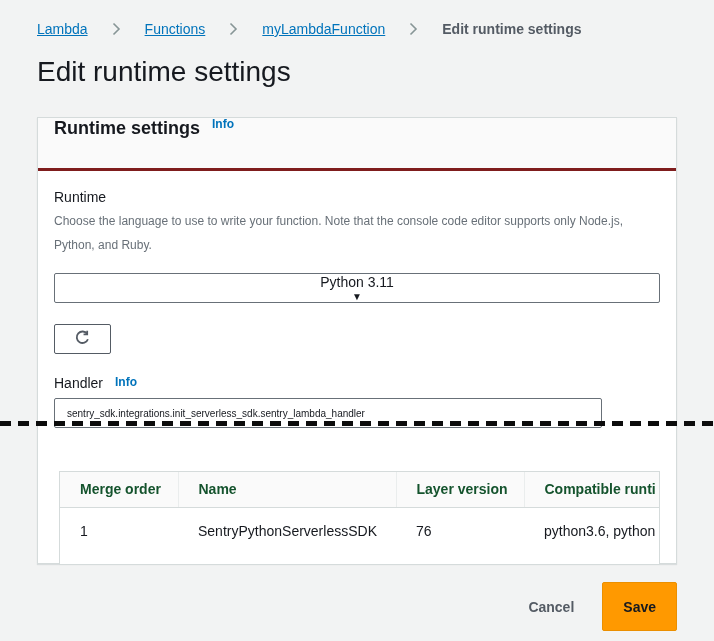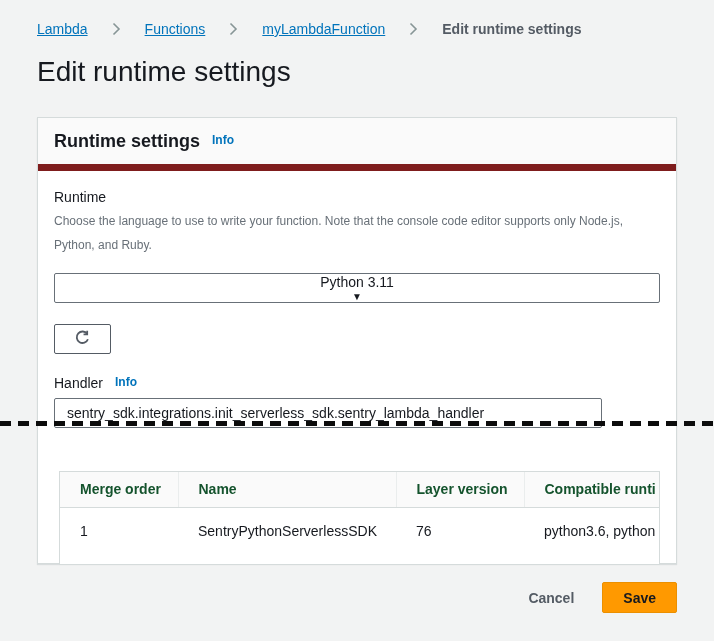--- a/index.html
+++ b/index.html
@@ -30,24 +30,24 @@
 
   
   .card {
     position:absolute; top:117px; left:37px;
     width:640px; height:447px;
     background:#ffffff;
     border:1px solid #d5dbdb;
     box-shadow:0 1px 1px rgba(0,28,36,.1);
   }
   .card-header {
-    height:53px; display:flex; align-items:center;
+    height:53px; display:flex; 
     padding:0 16px;
     background:#fafafa;
-    border-bottom:7px solid #7f1d1d;
+    border-bottom:3px solid #7f1d1d;
   }
   .card-title { font-size:18px; font-weight:700; color:#16191f; }
   .info-link {
     font-size:12px; font-weight:700; color:#0073bb;
     margin-left:12px; cursor:pointer; position:relative; top:-1px;
   }
   .card-body { padding:17px 16px 0 16px; }
 
   .field-label { font-size:14px; line-height:18px; color:#16191f; }
   .field-desc {
@@ -70,21 +70,21 @@
     border:1px solid #545b64; border-radius:2px;
     background:#fff;
     display:flex; align-items:center; justify-content:center;
     cursor:pointer; margin-bottom:20px;
   }
 
   .handler-label-row { display:flex; align-items:center; margin-bottom:6px; }
   .text-input {
     width:548px; height:30px;
     border:1px solid #687078; border-radius:2px;
-    padding:0 12px; font-size:14px; color:#16191f;
+    padding:0 12px; font-size:10px; color:#16191f;
     font-family:"Liberation Sans", sans-serif;
     background:#fff;
   }
 
   
   .cut-line {
     position:absolute; top:421px; left:0;
     width:714px; height:5px; z-index:5;
     background:repeating-linear-gradient(to right, #0c0c0c 0 11px, transparent 11px 18px);
   }
@@ -115,21 +115,21 @@
   .footer-actions {
     position:absolute; top:582px; right:37px;
     display:flex; align-items:center; gap:28px;
   }
   .cancel-btn {
     font-size:14px; font-weight:700; color:#545b64;
     background:none; border:none; cursor:pointer;
     font-family:"Liberation Sans", sans-serif;
   }
   .save-btn {
-    height:31px; padding:0 20px;
+    height:49px; padding:0 20px;
     background:#ff9900; border:1px solid #eb8f00; border-radius:2px;
     font-size:14px; font-weight:700; color:#16191f;
     cursor:pointer; font-family:"Liberation Sans", sans-serif;
   }
 </style>
 </head>
 <body>
 
 <nav class="breadcrumb">
   <a class="crumb-link">Lambda</a>

